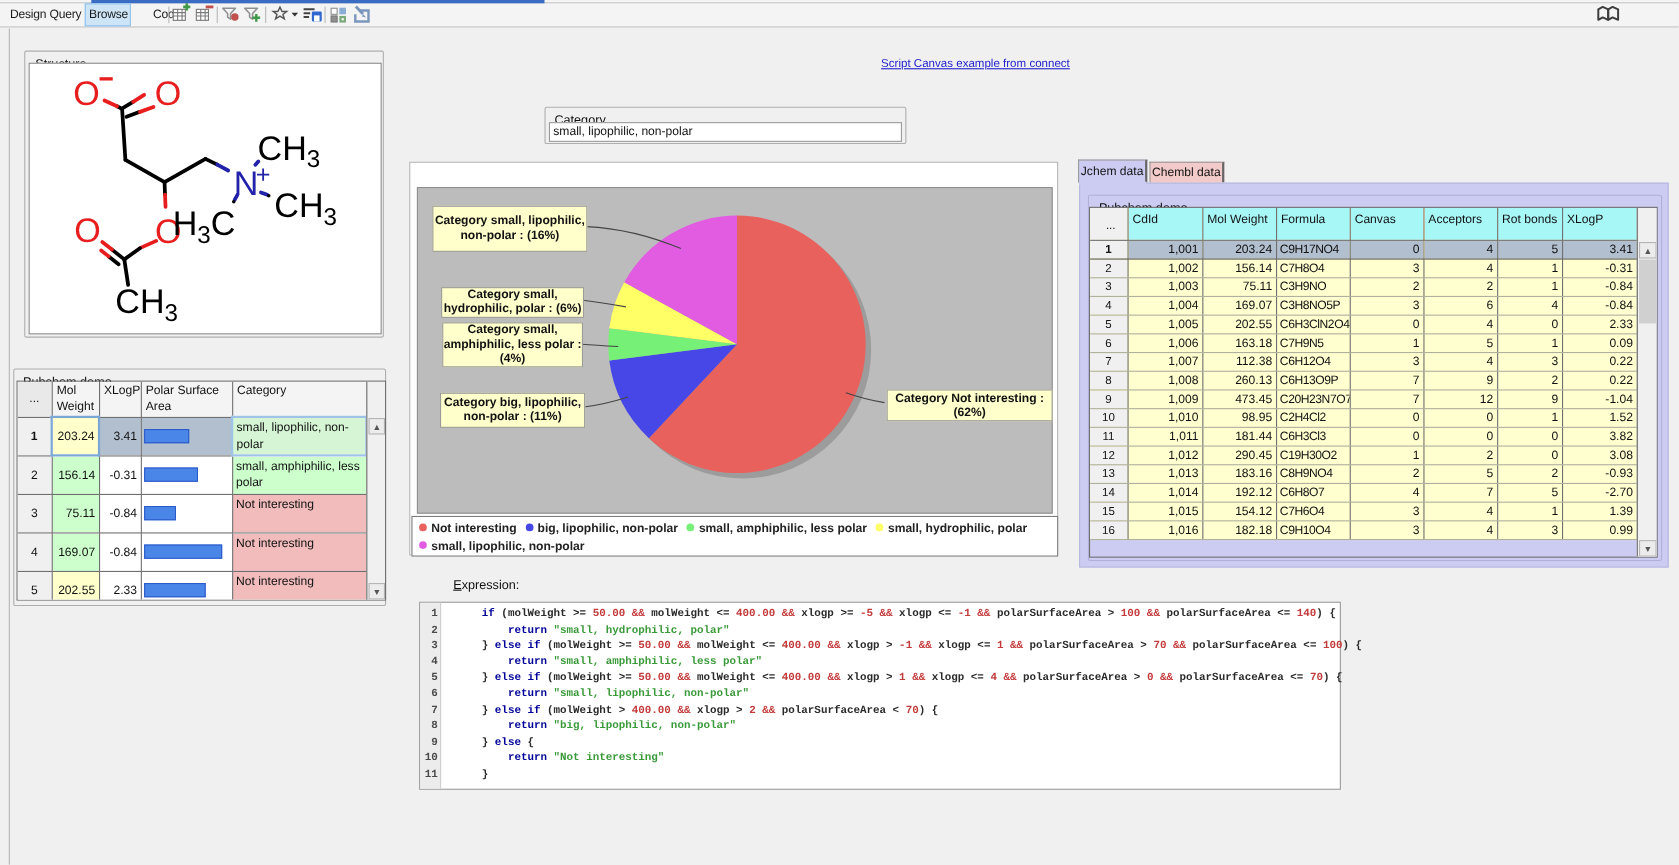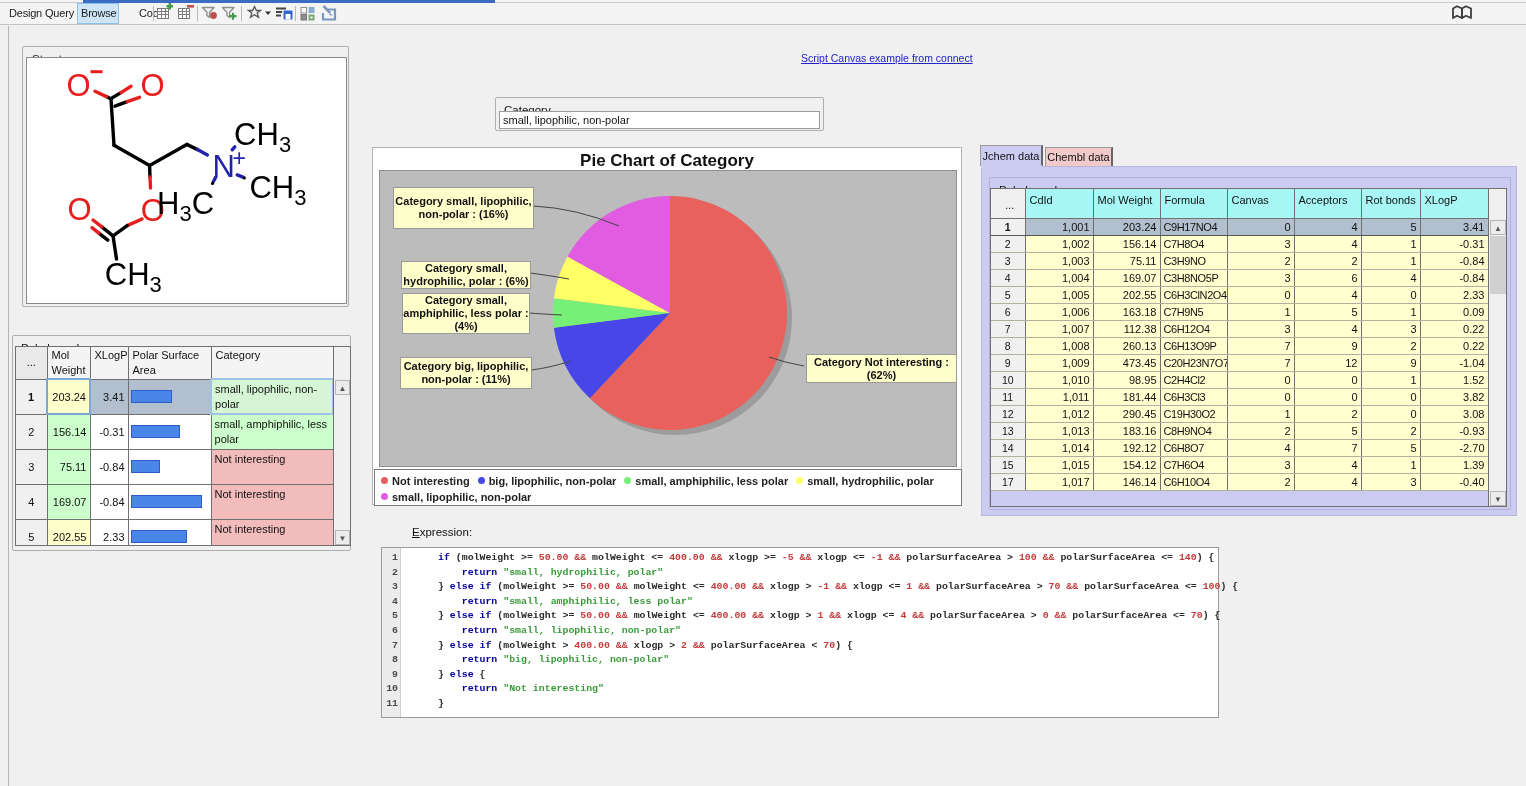--- a/index.html
+++ b/index.html
@@ -242,21 +242,20 @@
 </div>
   </div>
 
 <a style="position:absolute; left:801px; top:52px; font-size:10.5px; color:#2222cc; text-decoration:underline;text-align:right;">Script Canvas example from connect</a>
 <div class="gb" style="left:495px; top:97px; width:329px; height:34px; background:#f0f0f0;">
   <span class="gblabel" style="left:5px;">Category</span>
 </div>
 <div class="abs" style="left:499px; top:111px; width:321px; height:18px; background:#fff; border:1px solid #9a9a9a; font-size:11px; color:#111; line-height:16px; padding-left:3px;">small, lipophilic, non-polar</div>
 
 <div id="chartpanel">
-  <div style="position:absolute; left:0; top:3px; width:100%; text-align:center; font-size:17px; font-weight:bold; color:#111;">Pie Chart of Category</div>
   <div id="plot">
     <svg width="578" height="297" style="position:absolute;left:-1px;top:-2px">
       <circle cx="296" cy="149" r="117" fill="#9c9c9c"></circle>
       <path d="M291,144 L291.0,27.0 A117,117 0 1 1 210.9,229.3 Z" fill="#e8615c"></path>
       <path d="M291,144 L210.9,229.3 A117,117 0 0 1 174.9,158.7 Z" fill="#4747e8"></path>
       <path d="M291,144 L174.9,158.7 A117,117 0 0 1 174.9,129.3 Z" fill="#77f077"></path>
       <path d="M291,144 L174.9,129.3 A117,117 0 0 1 188.5,87.6 Z" fill="#ffff66"></path>
       <path d="M291,144 L188.5,87.6 A117,117 0 0 1 291.0,27.0 Z" fill="#e25ce2"></path>
       <g stroke="#444" fill="none" stroke-width="1">
         <path d="M154,37 Q197,39 240,57"></path>
@@ -453,28 +452,28 @@
             <td class="nc">15</td>
             <td>1,015</td>
             <td>154.12</td>
             <td class="f">C7H6O4</td>
             <td>3</td>
             <td>4</td>
             <td>1</td>
             <td>1.39</td>
           </tr>
 <tr>
-            <td class="nc">17</td>
-            <td>1,017</td>
-            <td>146.14</td>
-            <td class="f">C6H10O4</td>
-            <td>2</td>
-            <td>4</td>
-            <td>3</td>
-            <td>-0.40</td>
+            <td class="nc">16</td>
+            <td>1,016</td>
+            <td>182.18</td>
+            <td class="f">C9H10O4</td>
+            <td>3</td>
+            <td>4</td>
+            <td>3</td>
+            <td>0.99</td>
           </tr>
 </tbody>
       </table>
 <div class="abs" style="left:497px; top:0; width:20px; height:319px; background:#f0f0f0; border-left:1px solid #707070;"></div>
 <div class="abs" style="left:499px; top:31px; width:16px; height:15px; background:#ececec; border:1px solid #b5b5b5; text-align:center; font-size:8px; color:#555; line-height:15px;">▲</div>
 <div class="abs" style="left:499px; top:47px; width:16px; height:58px; background:#d0d0d0;"></div>
 <div class="abs" style="left:499px; top:302px; width:16px; height:15px; background:#ececec; border:1px solid #b5b5b5; text-align:center; font-size:8px; color:#555; line-height:15px;">▼</div>
 </div>
   </div>
 

